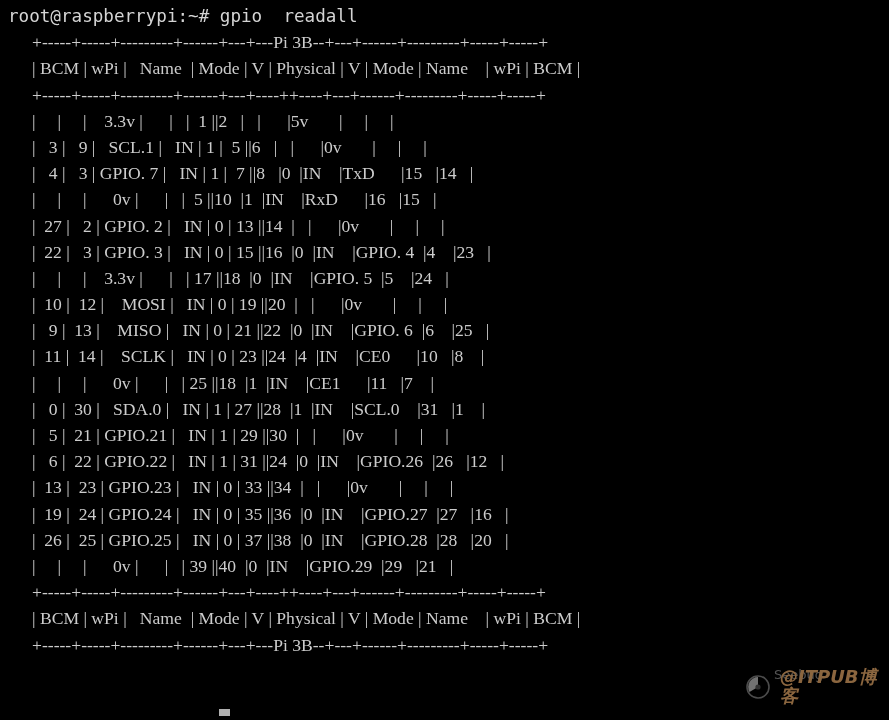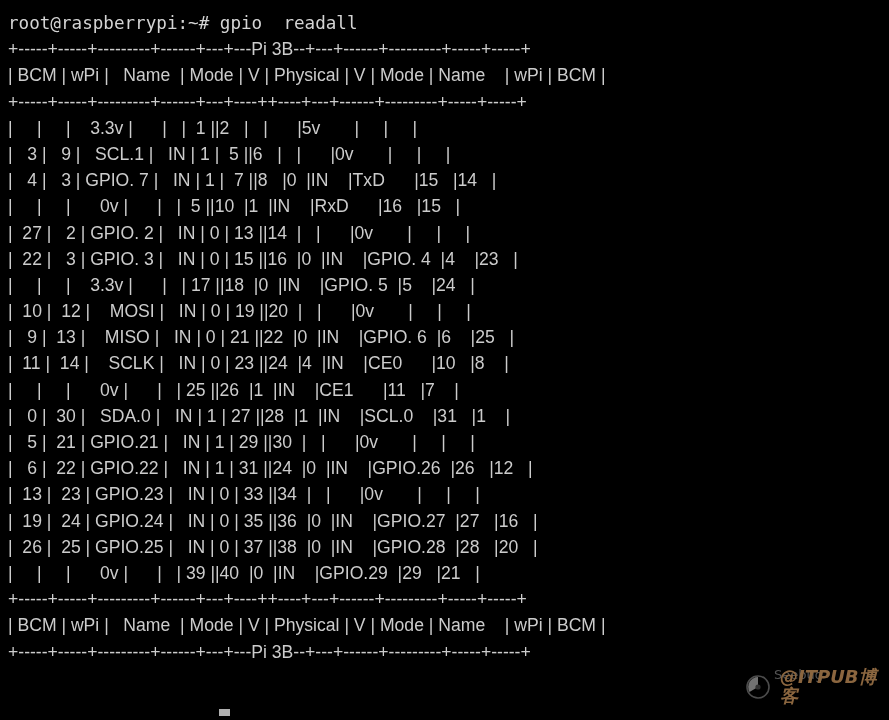--- a/index.html
+++ b/index.html
@@ -17,28 +17,29 @@
   #terminal {
     position: relative;
     width: 889px;
     height: 720px;
     background: #000000;
     color: #cccccc;
     font-family: "DejaVu Sans Mono", "Liberation Mono", monospace;
     font-size: 17.6px;
     line-height: 26.2px;
     letter-spacing: 0px;
-    padding: 10px 0 0 8px;
+    padding: 3px 0 0 8px;
     box-sizing: border-box;
     -webkit-font-smoothing: antialiased;
   }
   .line {
     white-space: pre;
     height: 26.2px;
-    font-family: Liberation Sans, sans-serif;
+    font-family: Liberation Serif, serif;
+    margin-left: 24px;
   }
   .prompt-line {
     white-space: pre;
     height: 26.2px;
     color: #d4d4d4;
   }
   .cursor {
     position: absolute;
     left: 219px;
     top: 709px;
@@ -99,21 +100,21 @@
       <div class="line">|     |     |    3.3v |      |   |  1 ||2   |   |      |5v       |     |     |</div>
       <div class="line">|   3 |   9 |   SCL.1 |   IN | 1 |  5 ||6   |   |      |0v       |     |     |</div>
       <div class="line">|   4 |   3 | GPIO. 7 |   IN | 1 |  7 ||8   |0  |IN    |TxD      |15   |14   |</div>
       <div class="line">|     |     |      0v |      |   |  5 ||10  |1  |IN    |RxD      |16   |15   |</div>
       <div class="line">|  27 |   2 | GPIO. 2 |   IN | 0 | 13 ||14  |   |      |0v       |     |     |</div>
       <div class="line">|  22 |   3 | GPIO. 3 |   IN | 0 | 15 ||16  |0  |IN    |GPIO. 4  |4    |23   |</div>
       <div class="line">|     |     |    3.3v |      |   | 17 ||18  |0  |IN    |GPIO. 5  |5    |24   |</div>
       <div class="line">|  10 |  12 |    MOSI |   IN | 0 | 19 ||20  |   |      |0v       |     |     |</div>
       <div class="line">|   9 |  13 |    MISO |   IN | 0 | 21 ||22  |0  |IN    |GPIO. 6  |6    |25   |</div>
       <div class="line">|  11 |  14 |    SCLK |   IN | 0 | 23 ||24  |4  |IN    |CE0      |10   |8    |</div>
-      <div class="line">|     |     |      0v |      |   | 25 ||26  |1  |IN    |CE1      |11   |7    |</div>
+      <div class="line">|     |     |      0v |      |   | 25 ||18  |1  |IN    |CE1      |11   |7    |</div>
       <div class="line">|   0 |  30 |   SDA.0 |   IN | 1 | 27 ||28  |1  |IN    |SCL.0    |31   |1    |</div>
       <div class="line">|   5 |  21 | GPIO.21 |   IN | 1 | 29 ||30  |   |      |0v       |     |     |</div>
       <div class="line">|   6 |  22 | GPIO.22 |   IN | 1 | 31 ||24  |0  |IN    |GPIO.26  |26   |12   |</div>
       <div class="line">|  13 |  23 | GPIO.23 |   IN | 0 | 33 ||34  |   |      |0v       |     |     |</div>
       <div class="line">|  19 |  24 | GPIO.24 |   IN | 0 | 35 ||36  |0  |IN    |GPIO.27  |27   |16   |</div>
       <div class="line">|  26 |  25 | GPIO.25 |   IN | 0 | 37 ||38  |0  |IN    |GPIO.28  |28   |20   |</div>
       <div class="line">|     |     |      0v |      |   | 39 ||40  |0  |IN    |GPIO.29  |29   |21   |</div>
     </div>
 
   <div class="line">+-----+-----+---------+------+---+----++----+---+------+---------+-----+-----+</div>

